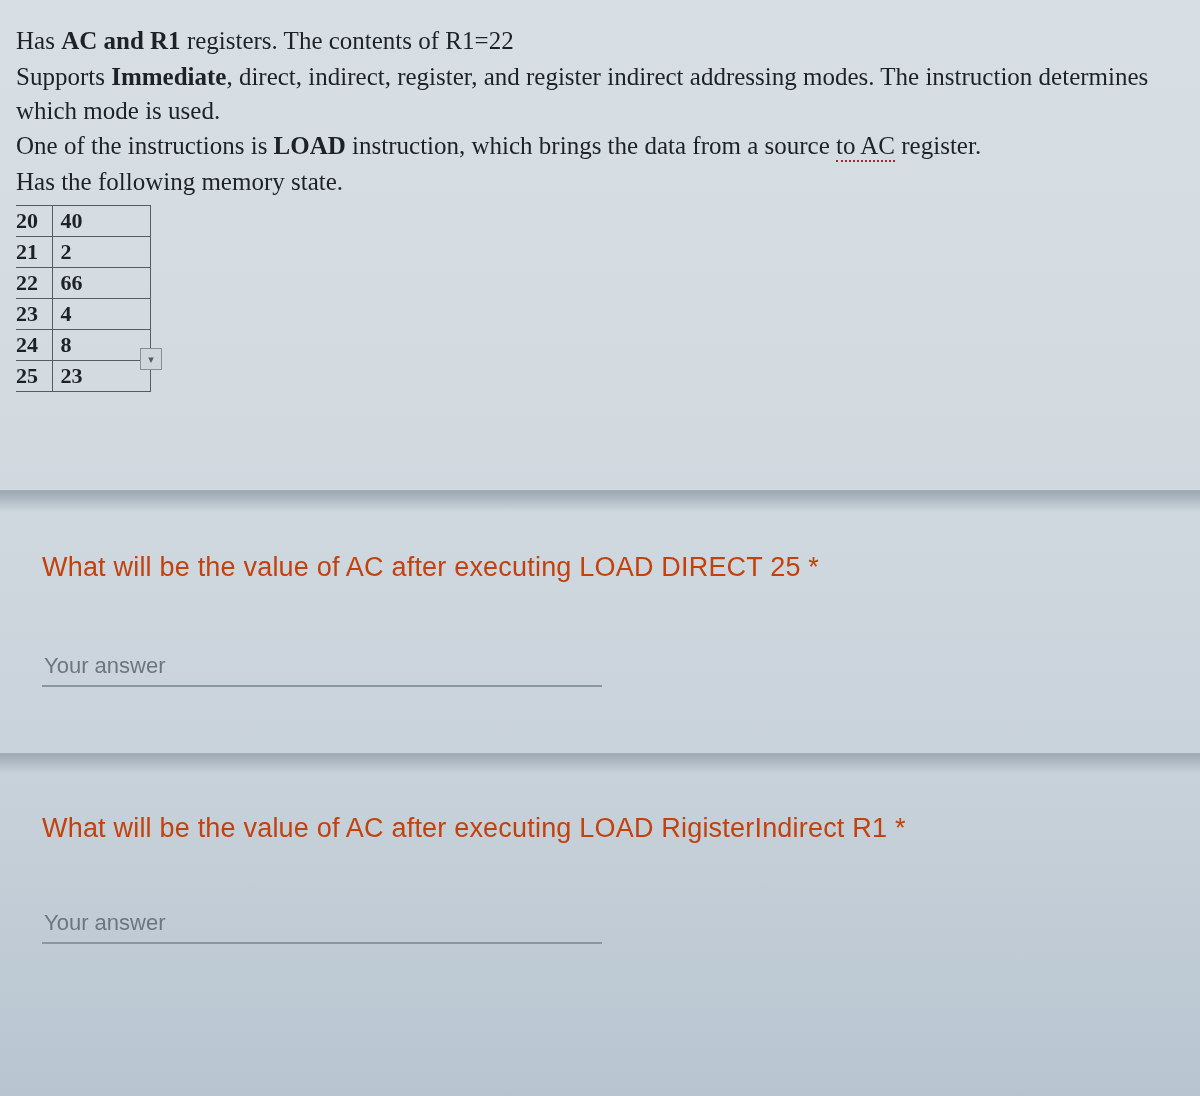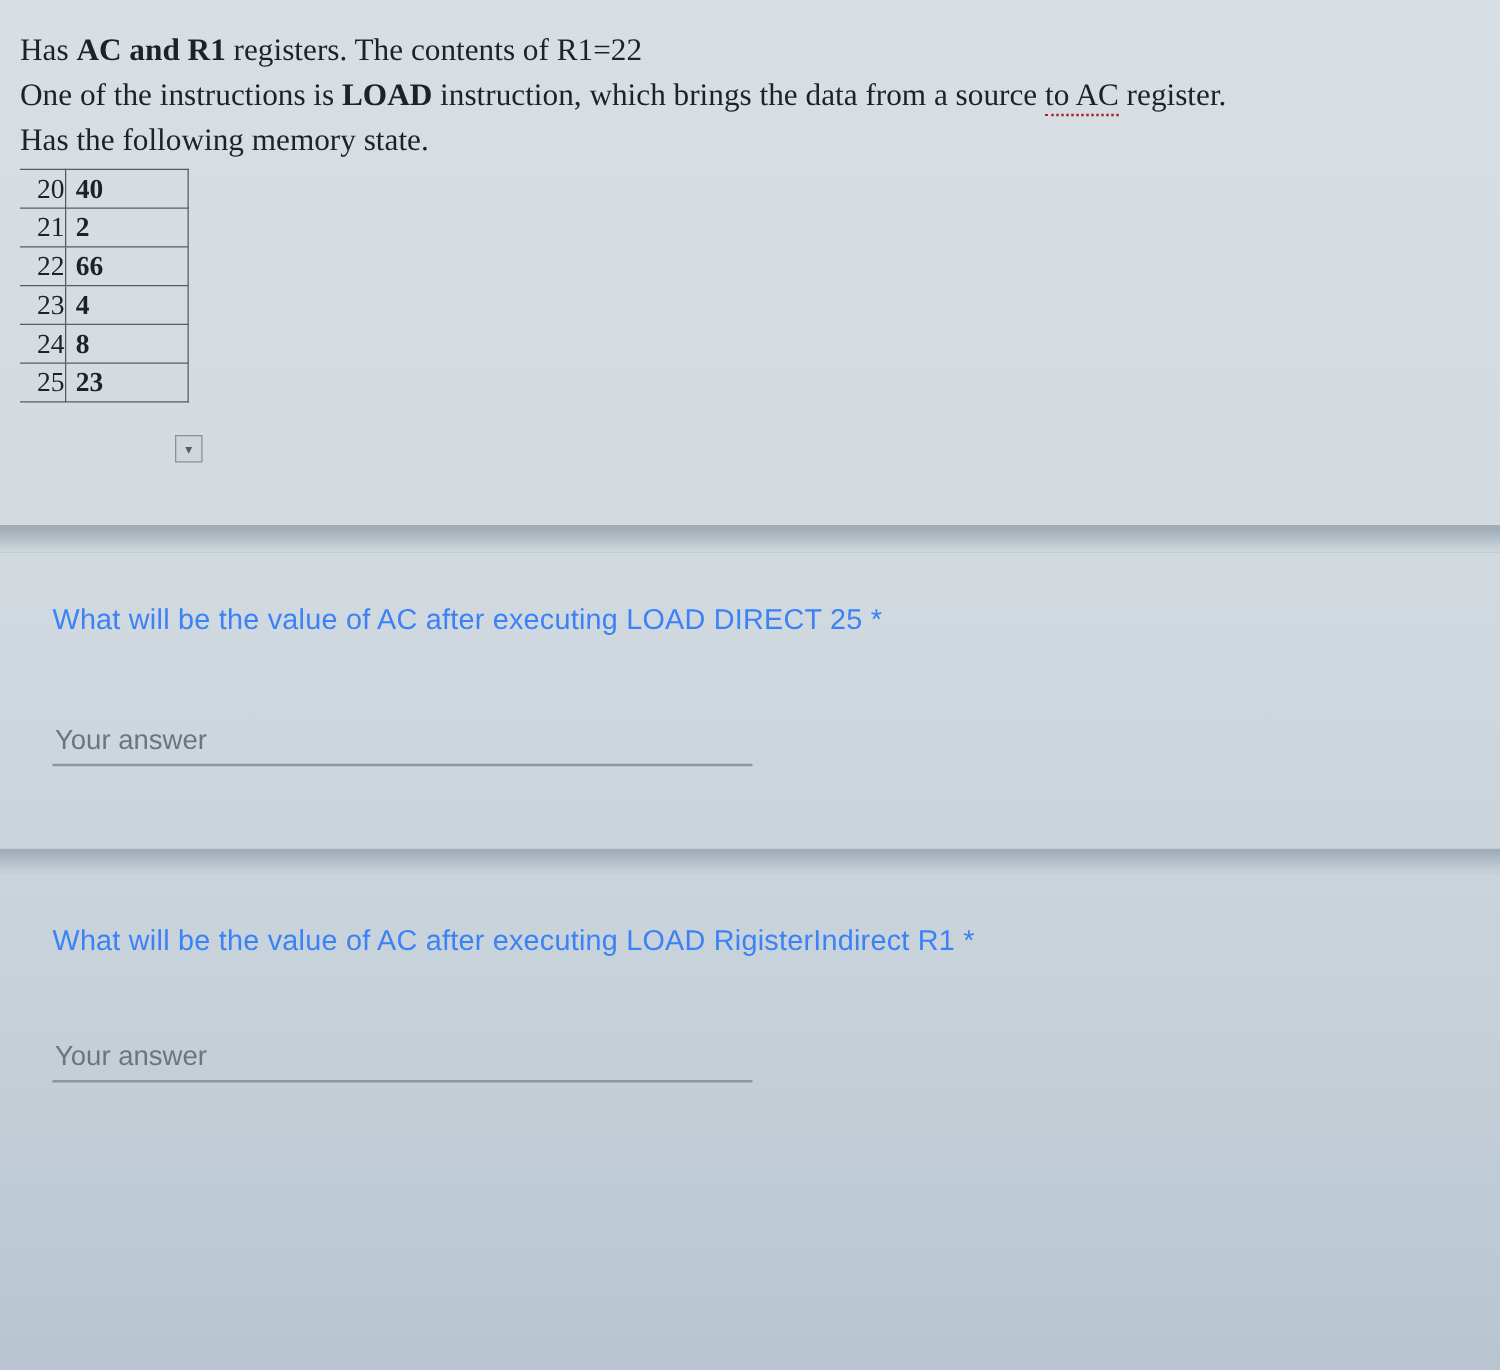--- a/index.html
+++ b/index.html
@@ -35,22 +35,22 @@
       color: #1c2228;
     }
     .memory-table td {
       border: 1px solid #555c63;
       height: 30px;
       line-height: 30px;
       vertical-align: middle;
     }
     .memory-table td.addr {
       width: 36px;
-      text-align: right;
-      font-weight: normal;
+      text-align: left;
+      font-weight: bold;
       border-left: none;
       border-top: 1px solid #555c63;
       border-bottom: 1px solid #555c63;
     }
     .memory-table td.val {
       width: 98px;
       padding-left: 8px;
       font-weight: bold;
     }
     .dropdown-icon {
@@ -72,23 +72,23 @@
       background: linear-gradient(180deg, rgba(120,135,148,0.6) 0%, rgba(200,210,218,0.2) 100%);
       margin-top: 90px;
       border-top: 1px solid rgba(100,110,120,0.4);
     }
     .question-card {
       padding: 40px 42px 28px 42px;
       background: transparent;
     }
     .question-text {
       font-family: Arial, Helvetica, sans-serif;
-      font-size: 23px;
+      font-size: 27px;
       font-weight: 400;
-      color: #3b82f6;
+      color: #c2410c;
       letter-spacing: 0.2px;
     }
     .answer-input-wrap {
       margin-top: 64px;
       padding-bottom: 8px;
     }
     .answer-input {
       width: 100%;
       max-width: 560px;
       border: none;
@@ -115,20 +115,23 @@
     }
   </style>
 </head>
 <body>
 
 <div class="page">
 
   <div class="problem-block">
     <p>
       <span>Has </span><span class="bold">AC and R1</span><span> registers. The contents of R1=22</span>
+    </p>
+    <p>
+      <span>Supports </span><span class="bold">Immediate</span><span>, direct, indirect, register, and register indirect addressing  modes. The instruction determines which mode is used.</span>
     </p>
     <p>
       <span>One of the instructions is </span><span class="bold">LOAD</span><span> instruction, which brings the data from a source </span><span class="underline-wavy">to AC</span><span> register.</span>
     </p>
     <p>Has the following memory state.</p>
 
     <table class="memory-table">
       <tbody id="mem-body">
           <tr>
             <td class="addr">20</td>

